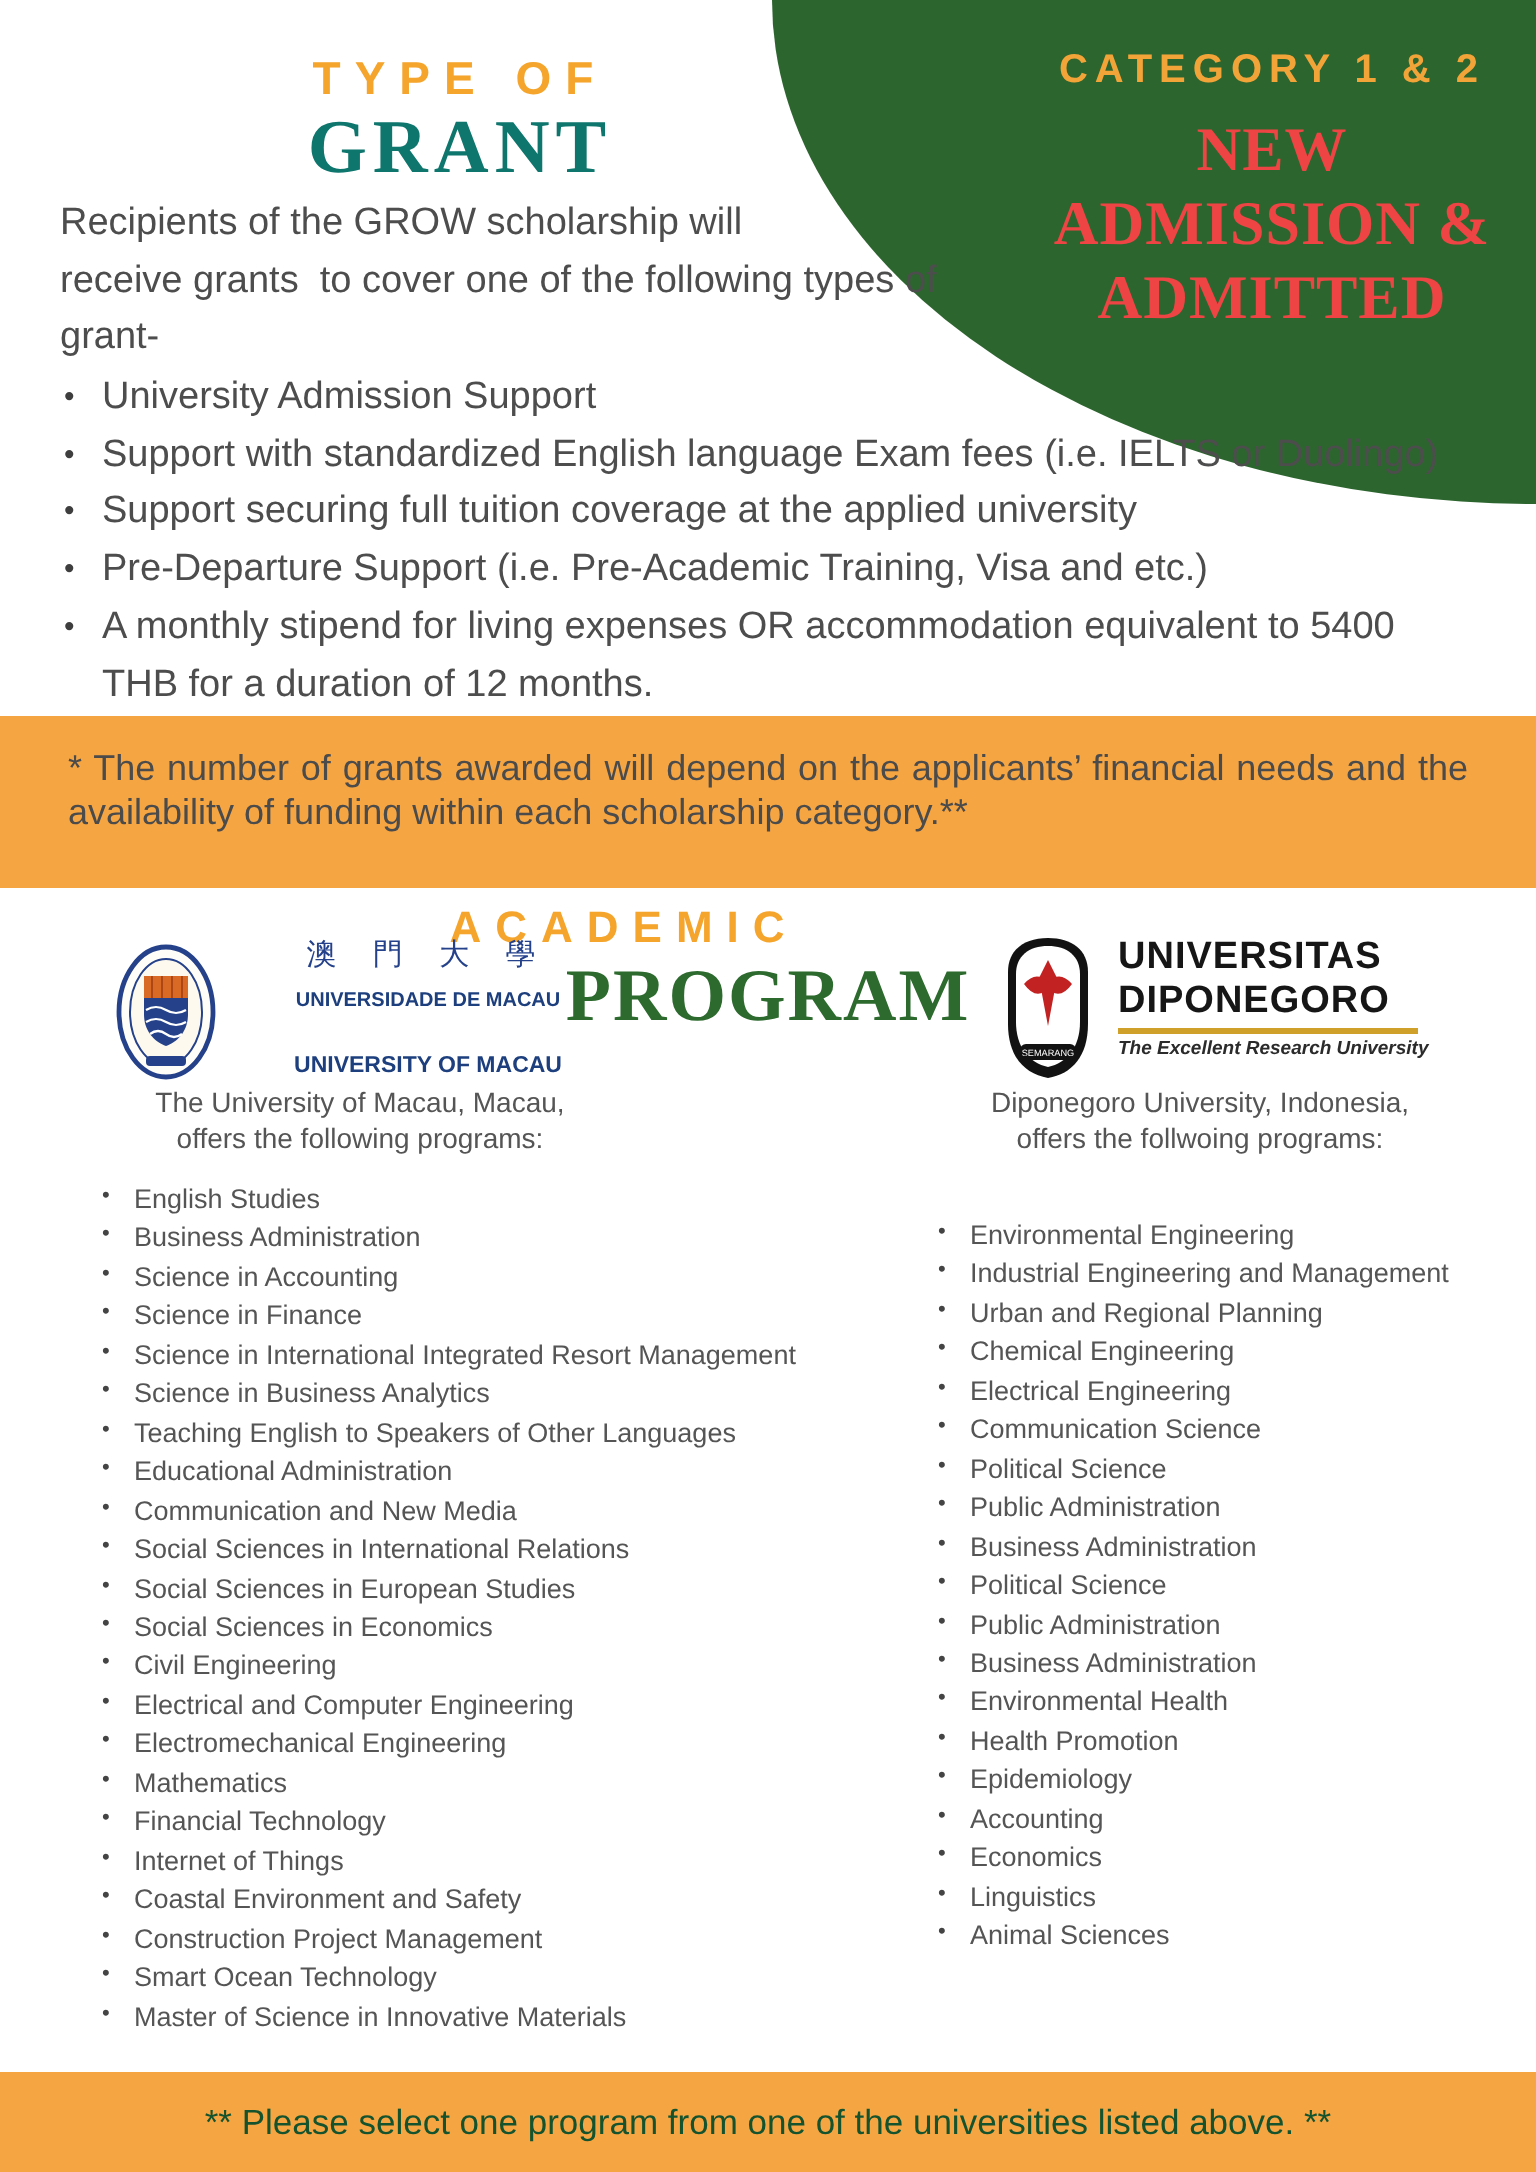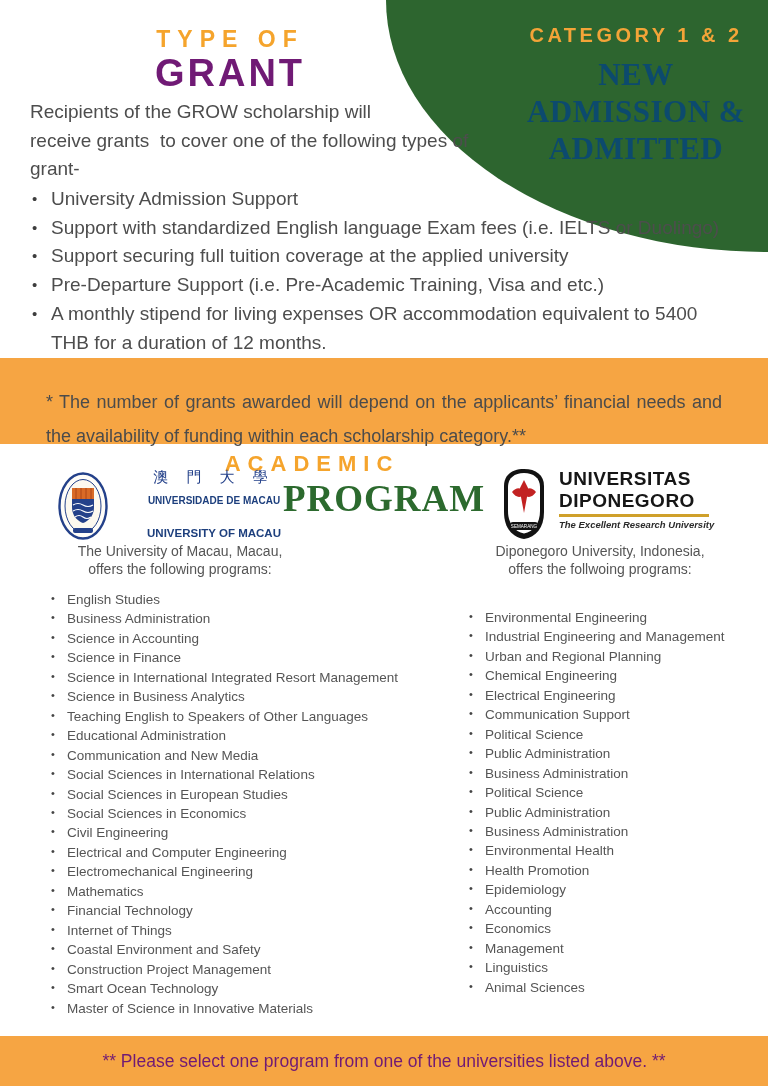--- a/index.html
+++ b/index.html
@@ -4,38 +4,38 @@
 <style>
   html,body{margin:0;padding:0;background:#888;}
   .page{position:relative;width:768px;height:1086px;background:#ffffff;overflow:hidden;
         font-family:"Liberation Sans",sans-serif;margin:0 auto;}
   
   .blob{position:absolute;top:0;right:0;width:382px;height:252px;background:#2d652f;
         border-bottom-left-radius:100% 100%;}
   .badge-text{position:absolute;left:505px;top:24px;width:262px;text-align:center;}
   .badge-category{font-size:20px;font-weight:700;letter-spacing:3.5px;color:#f3a438;margin-bottom:9px;white-space:nowrap;}
   .badge-line{font-family:"Liberation Serif",serif;font-weight:700;font-size:31px;line-height:37px;
-              color:#0c4a6e;letter-spacing:0.5px;white-space:nowrap;}
+              color:#ef4444;letter-spacing:0.5px;white-space:nowrap;}
   
   .eyebrow{position:absolute;left:0;top:26px;width:460px;text-align:center;
            font-size:23px;font-weight:700;letter-spacing:7px;color:#f5a42c;}
   .title-grant{position:absolute;left:0;top:52px;width:460px;text-align:center;margin:0;
-               font-family:Liberation Sans, sans-serif;font-weight:700;font-size:38px;
-               letter-spacing:3px;color:#701a75;}
+               font-family:Liberation Serif, serif;font-weight:700;font-size:38px;
+               letter-spacing:3px;color:#0f766e;}
   .intro{position:absolute;left:30px;top:98px;width:440px;font-size:19px;line-height:28.7px;color:#4d4d4d;}
   .intro div{white-space:pre;}
   .grant-list{position:absolute;left:32px;top:185px;width:700px;margin:0;padding:0;list-style:none;}
   .grant-list li{position:relative;padding-left:19px;font-size:19px;line-height:28.7px;color:#4d4d4d;}
   .grant-list li::before{content:"•";position:absolute;left:0;top:0;font-size:15px;color:#3e3e3e;}
   
   .banner{position:absolute;left:0;width:768px;background:#f6a543;box-sizing:border-box;}
   .banner-top{top:358px;height:86px;padding:11px 30px 0 30px;}
-  .banner-top p{margin:16px;font-size:18px;line-height:34px;color:#4b4b4b;text-align:justify;}
+  .banner-top p{margin:4px;font-size:18px;line-height:22px;color:#4b4b4b;text-align:justify;}
   .banner-bottom{top:1036px;height:50px;text-align:center;}
-  .banner-bottom p{margin:0;font-size:17.5px;line-height:50px;color:#701a75;white-space:nowrap;}
+  .banner-bottom p{margin:0;font-size:17.5px;line-height:50px;color:#14532d;white-space:nowrap;}
   
   .acad-eyebrow{position:absolute;left:0;top:451px;width:624px;text-align:center;
                 font-size:22px;font-weight:700;letter-spacing:7px;color:#f5a42c;}
   .acad-title{position:absolute;left:0;top:477px;width:768px;text-align:center;
               font-family:"Liberation Serif",serif;font-weight:700;font-size:37px;
               letter-spacing:1px;color:#2c6a2e;}
   
   .uni-logo-macau{position:absolute;left:58px;top:468px;display:flex;align-items:flex-end;gap:19px;}
   .macau-text{margin-left:12px;width:150px;text-align:center;}
   .macau-cjk{font-size:15px;letter-spacing:7px;color:#24418a;margin-bottom:7px;white-space:nowrap;}
@@ -171,33 +171,32 @@
       <li>Smart Ocean Technology</li>
       <li>Master of Science in Innovative Materials</li>
     </ul>
   <ul class="prog-list prog-dipo">
 
   <li>Environmental Engineering</li>
       <li>Industrial Engineering and Management</li>
       <li>Urban and Regional Planning</li>
       <li>Chemical Engineering</li>
       <li>Electrical Engineering</li>
-      <li>Communication Support</li>
+      <li>Communication Science</li>
       <li>Political Science</li>
       <li>Public Administration</li>
       <li>Business Administration</li>
       <li>Political Science</li>
       <li>Public Administration</li>
       <li>Business Administration</li>
       <li>Environmental Health</li>
       <li>Health Promotion</li>
       <li>Epidemiology</li>
       <li>Accounting</li>
       <li>Economics</li>
-      <li>Management</li>
       <li>Linguistics</li>
       <li>Animal Sciences</li>
     </ul>
 
   <div class="banner banner-bottom">
     <p>** Please select one program from one of the universities listed above. **</p>
   </div>
 
 </div>
 

